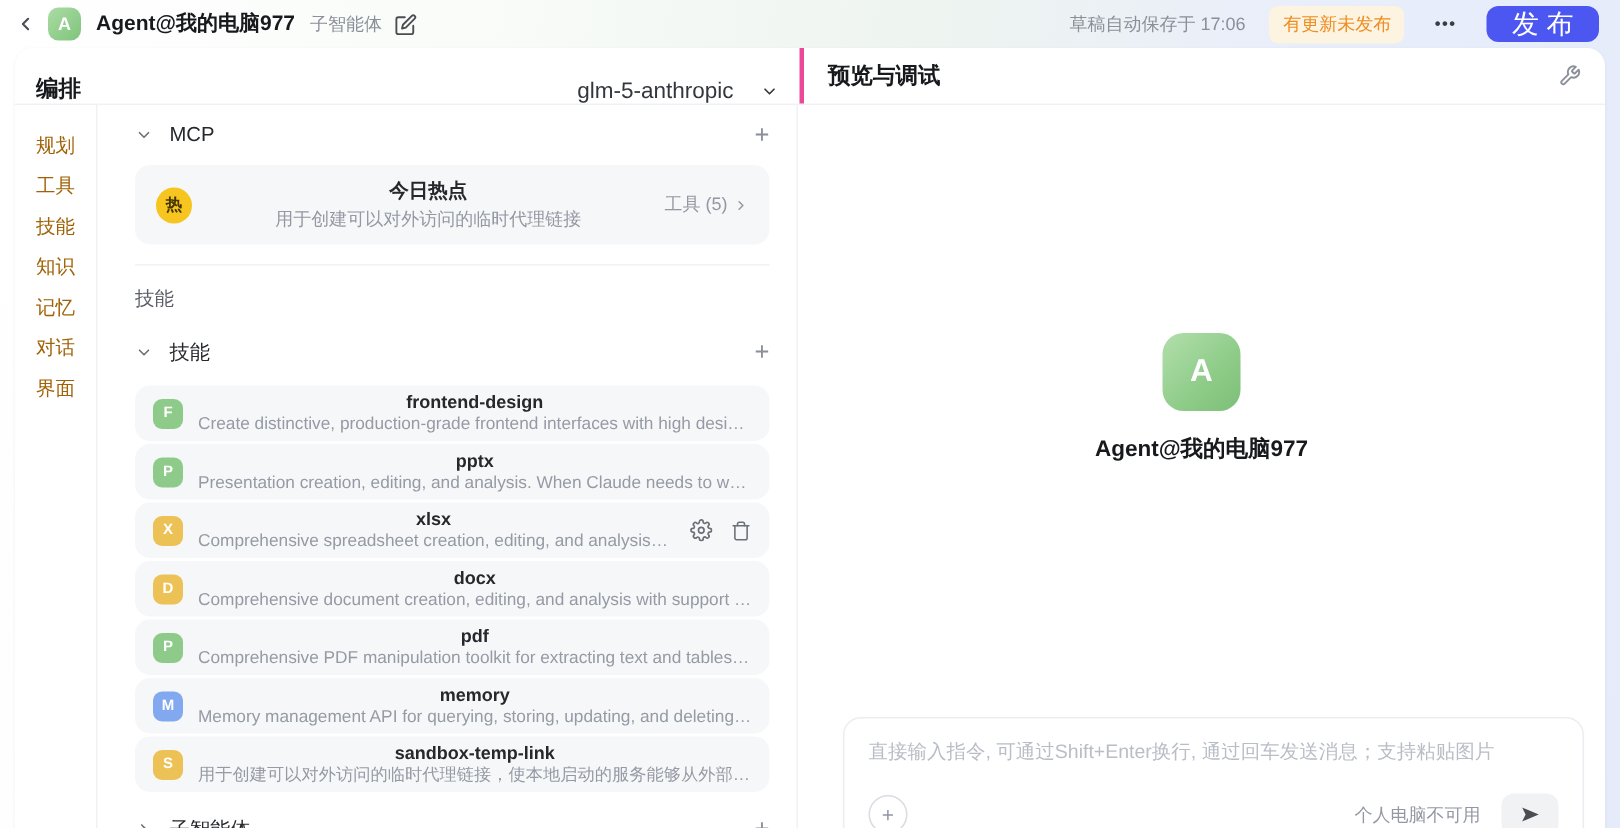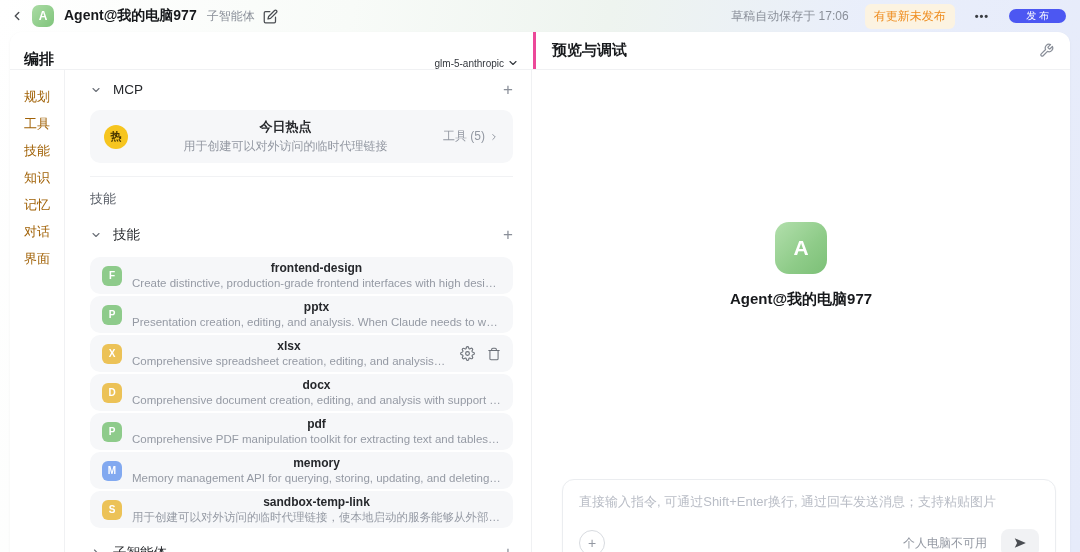--- a/index.html
+++ b/index.html
@@ -24,36 +24,36 @@
   .tb-title { font-size:14px; font-weight:700; color:#17191c; margin-left:2px; }
   .tb-space { font-size:12px; color:#8a8f99; margin-left:2px; }
   .spacer { flex:1; }
   .tb-autosave { font-size:12px; color:#8a8f99;text-align:center; }
   .tb-badge {
     font-size:12px; color:#ee8d20; background:#fcf3e1;
     padding:4px 9px; border-radius:6px; margin-left:8px;
   }
   .tb-more { font-size:11px; color:#3a3d42; letter-spacing:1px; margin:0 12px; font-weight:bold; cursor:pointer; }
   .tb-publish {
-    background:#4c57f2; color:#fff; font-size:10px; font-weight:500;
+    background:#4c57f2; color:#fff; font-size:18px; font-weight:500;
     padding:0 17px; border-radius:8px; border:none; cursor:pointer; white-space:nowrap;
   }
 
   
   .card {
     position:absolute; left:10px; right:10px; top:32px; height:540px;
     background:#fff; border-radius:12px 12px 0 0;
     box-shadow:0 1px 3px rgba(31,35,41,.05);
     display:flex; flex-direction:column; overflow:hidden;
   }
   .card-header { height:38px; display:flex; flex:0 0 auto; border-bottom:1px solid #f0f1f3; }
   .hdr-left { width:523px; display:flex; align-items:flex-end; padding:0 14px; }
   .hdr-right { flex:1; display:flex; align-items:center; padding:16px 16px; border-left:3px solid #ec4899; }
   .panel-title { font-size:15px; font-weight:700; color:#17191c; }
-  .model-select { display:flex; align-items:center; gap:3px; font-size:10px; color:#33373d; cursor:pointer; }
+  .model-select { display:flex; align-items:center; gap:18px; font-size:15px; color:#33373d; cursor:pointer; }
 
   .card-body { flex:1; display:flex; min-height:0; }
 
   
   .nav { width:55px; flex:0 0 auto; border-right:1px solid #f0f1f3; padding-top:13px;
          display:flex; flex-direction:column; align-items:center; }
   .nav-item { font-size:13px; color:#a16207; padding:7px 0; cursor:pointer; line-height:13px; }
 
   
   .middle { width:467px; flex:0 0 auto; border-right:1px solid #f0f1f3; padding:0 18px 0 25px; overflow:hidden; }

